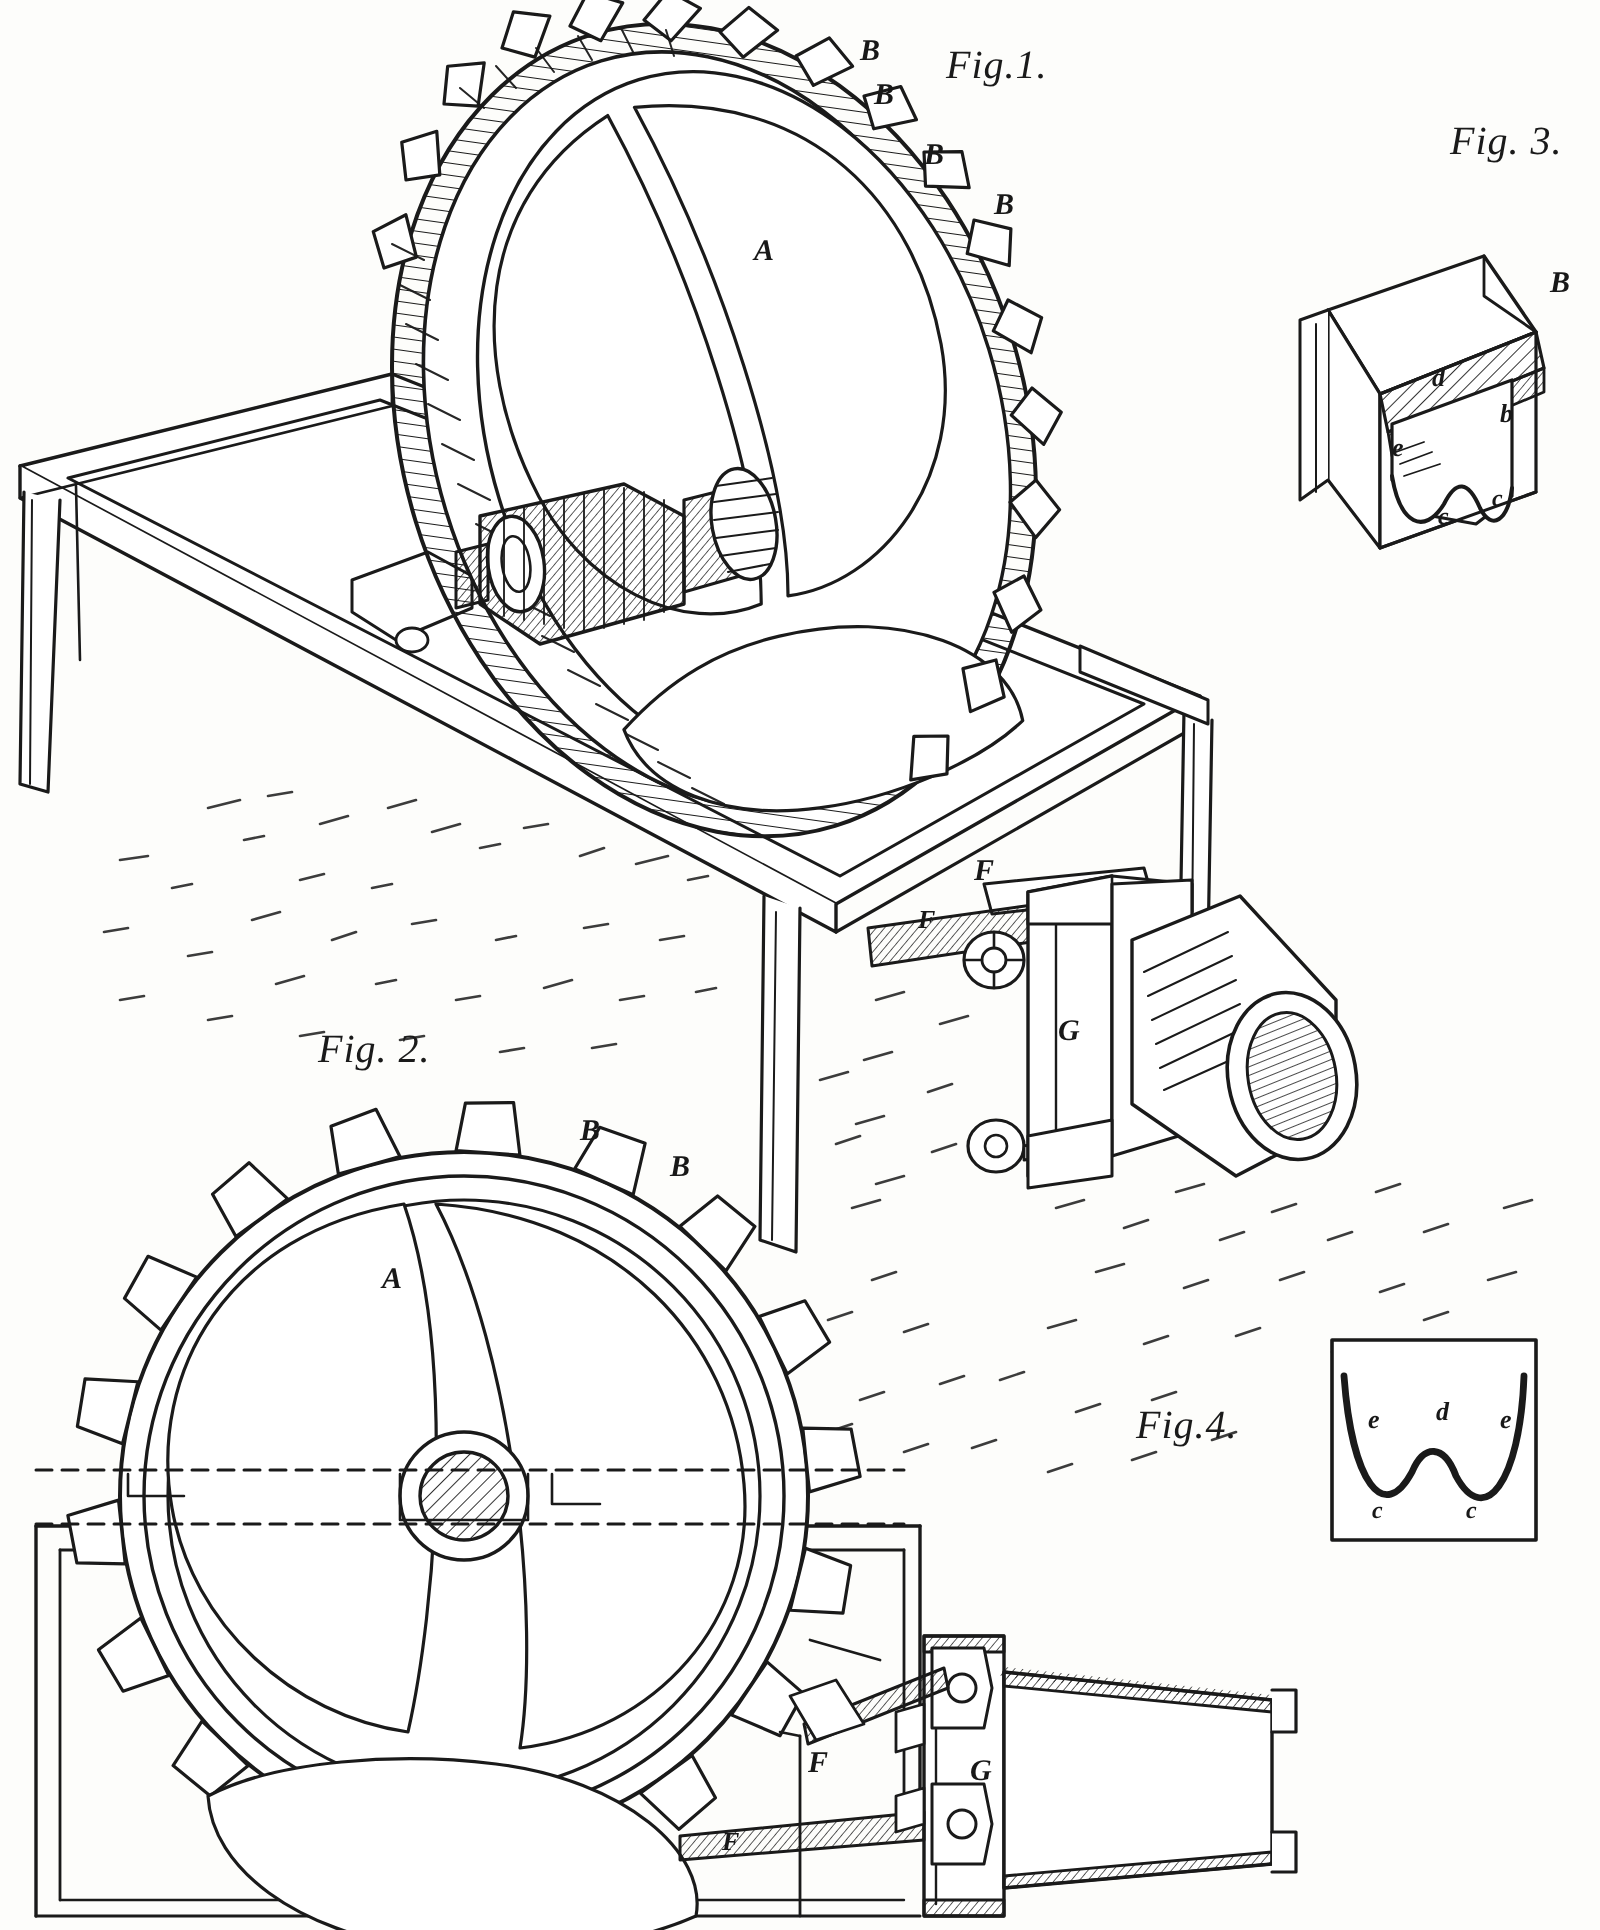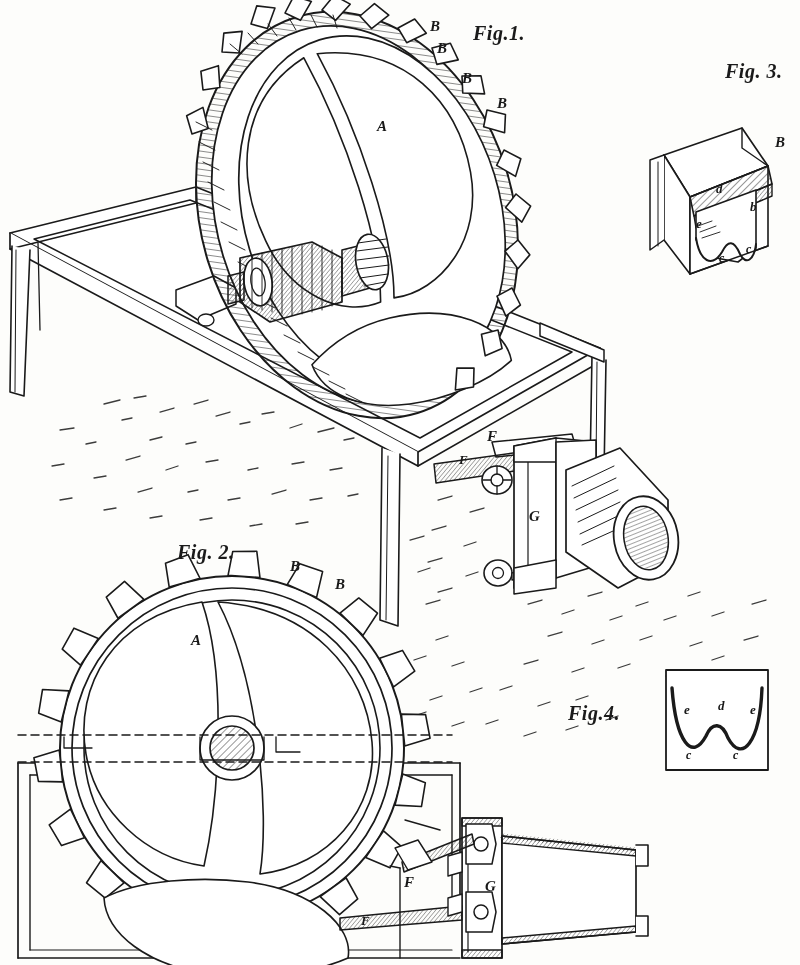--- a/index.html
+++ b/index.html
@@ -9,21 +9,21 @@
     width:800px;height:965px;overflow:hidden;
   }
   #sheet{
     position:relative;width:800px;height:965px;
     background:#fdfdfb;
   }
   #sheet svg{position:absolute;left:0;top:0;}
   .fig-label{
     position:absolute;
     font-family:"Liberation Serif", serif;
-    font-style:italic;font-weight:bold;
+    font-style:italic;font-weight:normal;
     color:#1a1a1a;
     letter-spacing:.5px;
     white-space:nowrap;
     user-select:none;
     text-align:right;
   }
   .fig-title{font-size:20px;}
   .ref-label{
     position:absolute;
     font-family:"Liberation Serif", serif;
@@ -457,21 +457,21 @@
 
       <path d="M672,688 C 676,742 692,762 706,736
                C 712,722 722,722 728,738
                C 742,764 760,742 762,688" fill="none" stroke="#1a1a1a" stroke-width="3.4" stroke-linecap="round"></path>
     </g>
 
     </g>
   </svg>
 
   <div class="fig-label fig-title" style="left:473px;top:22px;">Fig.1.</div>
-  <div class="fig-label fig-title" style="left:159px;top:541px;margin-left:18px;">Fig. 2.</div>
+  <div class="fig-label fig-title" style="left:159px;top:514px;">Fig. 2.</div>
   <div class="fig-label fig-title" style="left:709px;top:60px;margin-left:16px;">Fig. 3.</div>
   <div class="fig-label fig-title" style="left:568px;top:702px;">Fig.4.</div>
 
   <div id="ref-layer">
       <div class="ref-label" style="left: 377px; top: 118px;">A</div>
       <div class="ref-label" style="left: 430px; top: 18px;">B</div>
       <div class="ref-label" style="left: 437px; top: 40px;">B</div>
       <div class="ref-label" style="left: 462px; top: 70px;">B</div>
       <div class="ref-label" style="left: 497px; top: 95px;">B</div>
       <div class="ref-label" style="left: 487px; top: 428px;">F</div>

